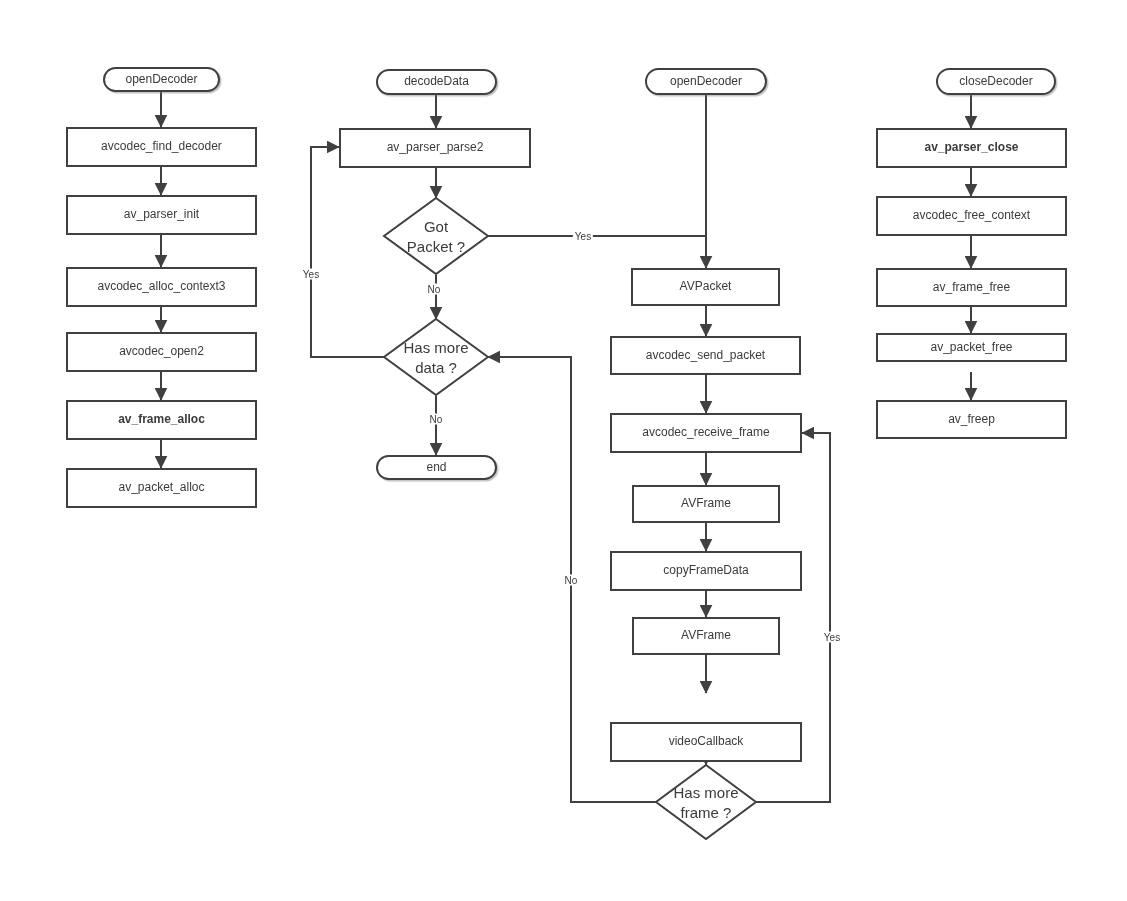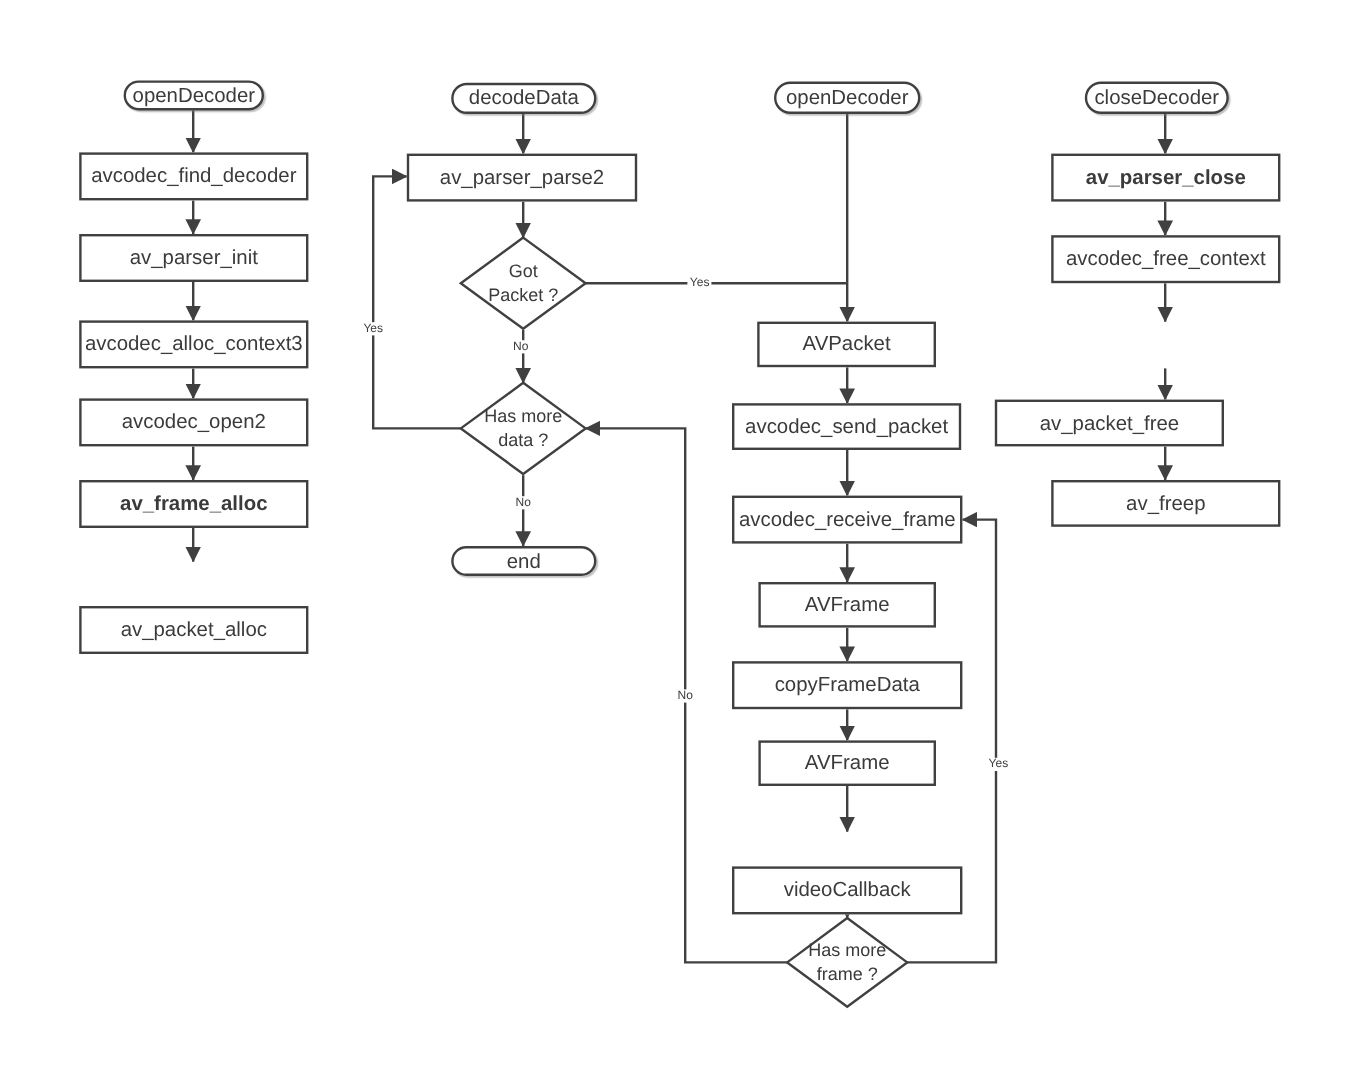--- a/index.html
+++ b/index.html
@@ -18,21 +18,21 @@
   #arrowhead-path { fill: var(--stroke, #404040); }
 
   .node {
     position: absolute;
     box-sizing: border-box;
     border: 2px solid var(--stroke, #404040);
     background: #ffffff;
     display: flex;
     align-items: center;
     justify-content: center;
-    font-size: 17px;
+    font-size: 12px;
     line-height: 1.15;
     white-space: nowrap;
   }
   .pill {
     border-radius: 14px;
     box-shadow: 1.5px 1.5px 1px rgba(120,120,120,0.45);
   }
   .diamond-label {
     position: absolute;
     text-align: center;
@@ -97,45 +97,46 @@
     <polygon class="shape" points="436,319 488,357 436,395 384,357"></polygon>
     <polygon class="shape" points="706,765 756,802 706,839 656,802"></polygon>
   </svg>
 
   <div class="node pill" style="left:103px; top:67px;  width:117px; height:25px;">openDecoder</div>
   <div class="node" style="left:66px;  top:127px; width:191px; height:40px;">avcodec_find_decoder</div>
   <div class="node" style="left:66px;  top:195px; width:191px; height:40px;">av_parser_init</div>
   <div class="node" style="left:66px;  top:267px; width:191px; height:40px;">avcodec_alloc_context3</div>
   <div class="node" style="left:66px;  top:332px; width:191px; height:40px;">avcodec_open2</div>
   <div class="node" style="left:66px;  top:400px; width:191px; height:40px;font-weight:bold;">av_frame_alloc</div>
-  <div class="node" style="left:66px;  top:468px; width:191px; height:40px;margin-top:37px;">av_packet_alloc</div>
+  <div class="node" style="left:66px;  top:468px; width:191px; height:40px;">av_packet_alloc</div>
 
   <div class="node pill" style="left:376px; top:69px;  width:121px; height:26px;">decodeData</div>
   <div class="node" style="left:339px; top:128px; width:192px; height:40px;">av_parser_parse2</div>
   <div class="diamond-label" style="left:436px; top:236px;">Got
 Packet ?</div>
   <div class="diamond-label" style="left:436px; top:357px;">Has more
 data ?</div>
   <div class="node pill" style="left:376px; top:455px; width:121px; height:25px;">end</div>
 
   <div class="node pill" style="left:645px; top:68px;  width:122px; height:27px;">openDecoder</div>
   <div class="node" style="left:631px; top:268px; width:149px; height:38px;">AVPacket</div>
   <div class="node" style="left:610px; top:336px; width:191px; height:39px;">avcodec_send_packet</div>
   <div class="node" style="left:610px; top:413px; width:192px; height:40px;">avcodec_receive_frame</div>
   <div class="node" style="left:632px; top:485px; width:148px; height:38px;">AVFrame</div>
   <div class="node" style="left:610px; top:551px; width:192px; height:40px;">copyFrameData</div>
   <div class="node" style="left:632px; top:617px; width:148px; height:38px;">AVFrame</div>
   <div class="node" style="left:610px; top:693px; width:192px; height:40px;margin-top:29px;">videoCallback</div>
   <div class="diamond-label" style="left:706px; top:802px;">Has more
 frame ?</div>
 
-  <div class="node pill" style="left:904px; top:68px;  width:120px; height:27px;">closeDecoder</div>
+  <div class="node pill" style="left:936px; top:68px;  width:120px; height:27px;">closeDecoder</div>
   <div class="node" style="left:876px; top:128px; width:191px; height:40px;font-weight:bold;">av_parser_close</div>
   <div class="node" style="left:876px; top:196px; width:191px; height:40px;">avcodec_free_context</div>
-  <div class="node" style="left:829px; top:333px; width:191px; height:39px;">av_packet_free</div>
+  <div class="node" style="left:876px; top:268px; width:191px; height:39px;">av_frame_free</div>
+  <div class="node" style="left:876px; top:333px; width:191px; height:29px;">av_packet_free</div>
   <div class="node" style="left:876px; top:400px; width:191px; height:39px;">av_freep</div>
 
   <div class="edge-label" style="left:583px; top:236px;">Yes</div>
   <div class="edge-label" style="left:434px; top:289px;">No</div>
   <div class="edge-label" style="left:311px; top:274px;">Yes</div>
   <div class="edge-label" style="left:436px; top:419px;">No</div>
   <div class="edge-label" style="left:832px; top:637px;">Yes</div>
   <div class="edge-label" style="left:571px; top:580px;">No</div>
 
 </div>

